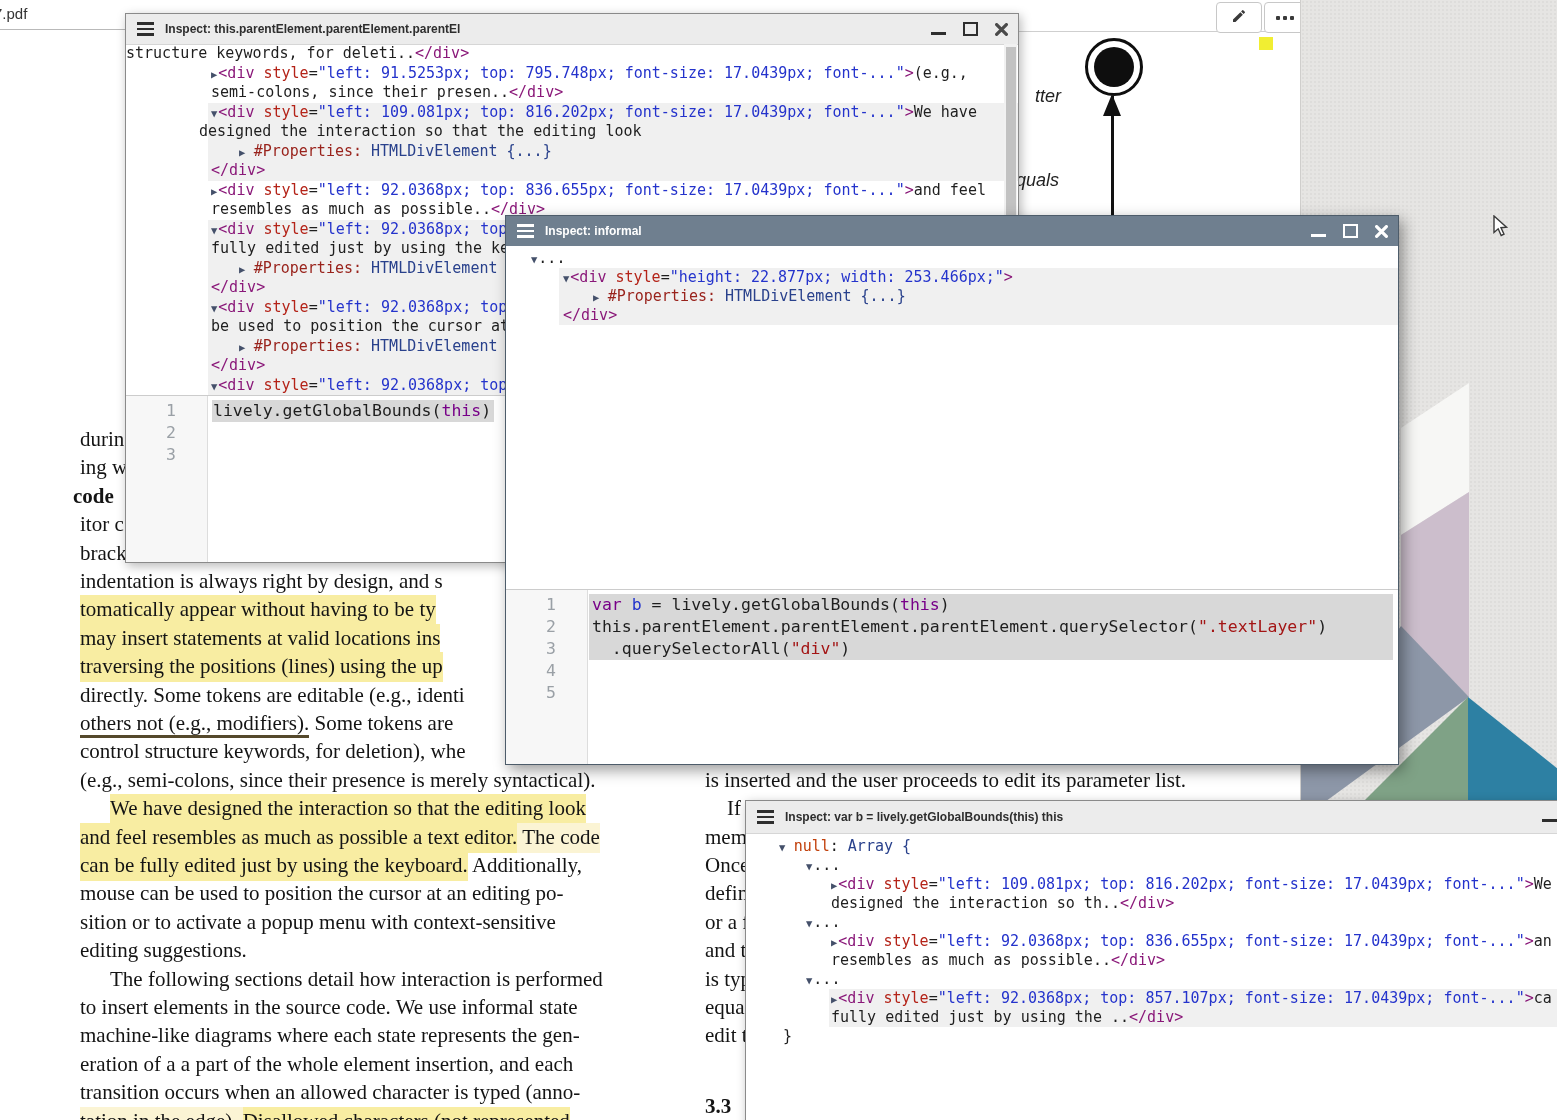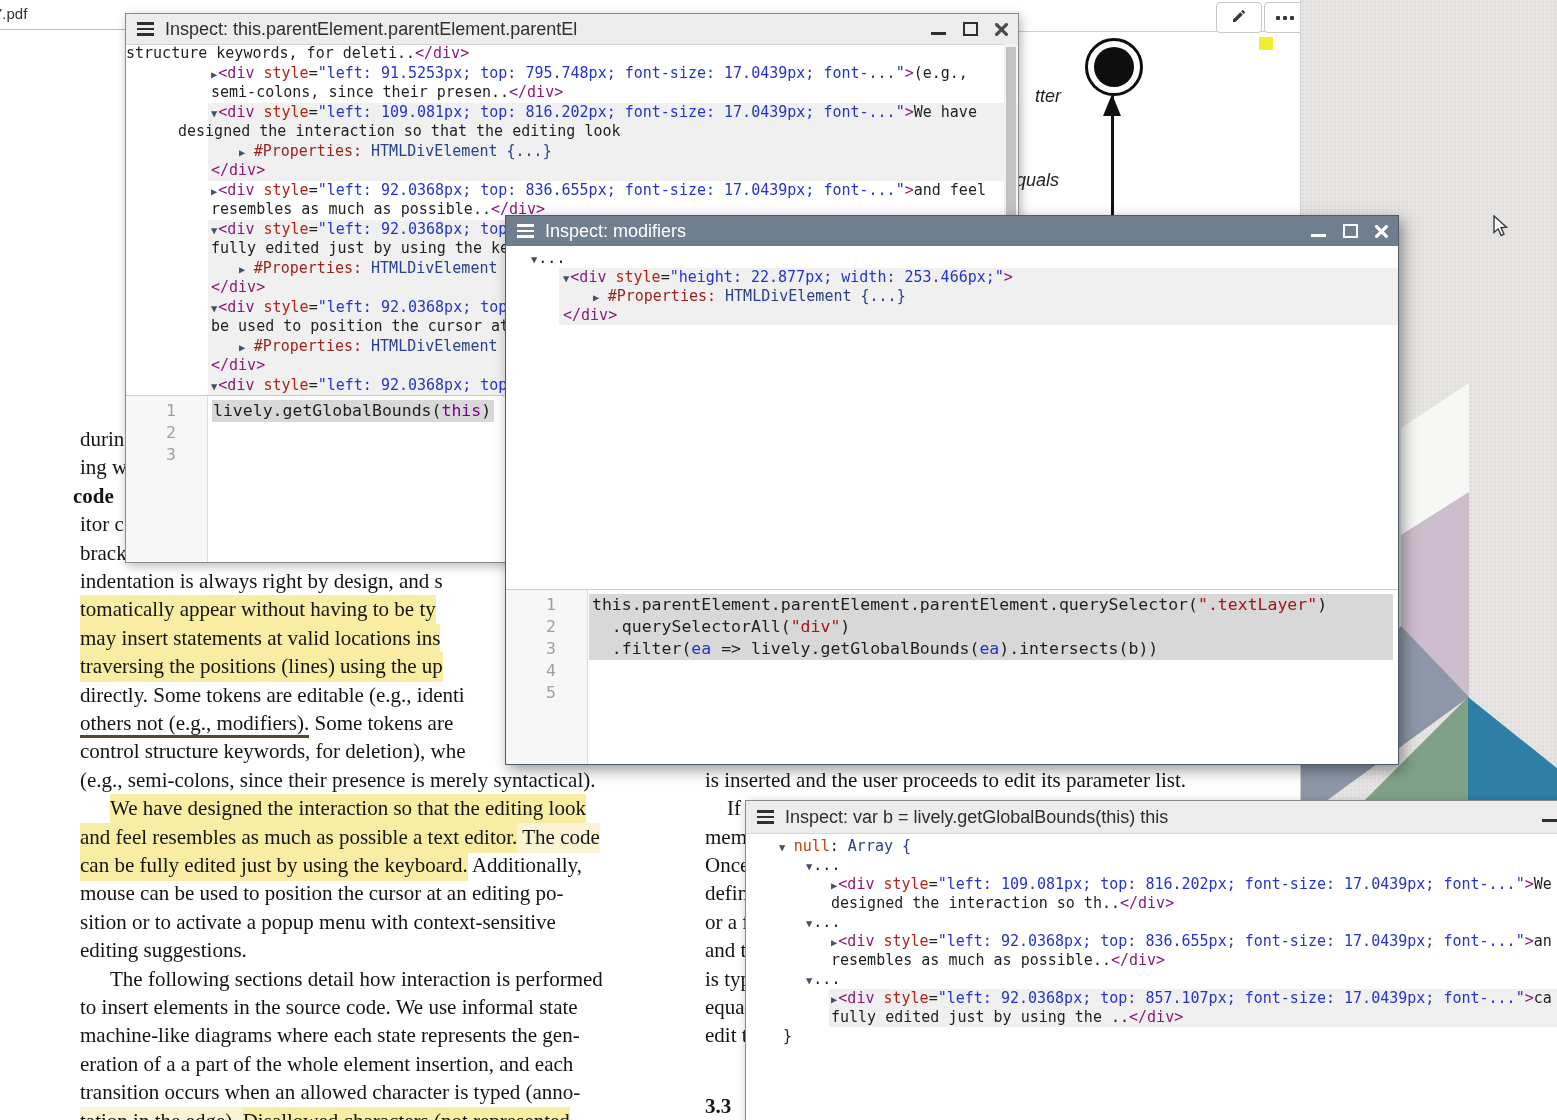--- a/index.html
+++ b/index.html
@@ -47,21 +47,21 @@
   #w1{left:125px;top:13px;width:892px;height:548px;z-index:10;}
   #w2{left:505px;top:215px;width:892px;height:548px;z-index:20;border:1px solid #4d5c6a;
       box-shadow:4px 5px 14px rgba(0,0,0,.4);}
   #w3{left:745px;top:800px;width:832px;height:330px;z-index:30;}
   .titlebar{position:absolute;left:0;top:0;right:0;height:30px;display:flex;align-items:center;
             background:#ececec;color:#2e2e2e;border-bottom:1px solid #d6d6d6;}
   #w2 .titlebar{background:#6f7f8f;color:#fff;border-bottom:none;}
   #w3 .titlebar{height:32px;}
   .hamburger{margin:0 11px 0 11px;display:flex;flex-direction:column;gap:3px;}
   .hamburger i{display:block;width:17px;height:2.5px;background:currentColor;}
-  .win-title{font-weight:normal;font-size:18px;white-space:nowrap;text-align:right;}
+  .win-title{font-weight:bold;font-size:12px;white-space:nowrap;text-align:right;}
   .controls{position:absolute;right:10px;top:0;height:30px;display:flex;align-items:center;gap:17px;}
   #w3 .controls{left:796px;right:auto;}
   .ic-min{width:15px;height:3px;background:currentColor;margin-top:9px;}
   .ic-max{width:11px;height:10px;border:2.5px solid currentColor;}
   .ic-close svg{display:block;}
   
   .tree{position:absolute;left:0;right:0;font-family:"DejaVu Sans Mono","Liberation Mono",monospace;
         font-size:15px;color:#1e1e1e;}
   #w1-tree{top:30px;height:351px;}
   #w2-tree{top:33px;}
@@ -187,21 +187,21 @@
               <path d="M1.5 1.5 L10.5 10.5 M10.5 1.5 L1.5 10.5" stroke="#4a4a4a" stroke-width="3" stroke-linecap="round"></path>
             </svg>
           </span>
       </span>
     </div>
     <div class="tree" id="w1-tree">
         <div class="tree-row" style="height: 19.5px; line-height: 19.5px; "><span class="sg-p">structure keywords, for deleti..</span><span class="sg-t">&lt;/div&gt;</span></div>
         <div class="tree-row" style="height: 19.5px; line-height: 19.5px; padding-left: 85px;"><span class="sg-tr">▶</span><span class="sg-t">&lt;div</span><span class="sg-a"> style</span><span class="sg-p">=</span><span class="sg-v">"left: 91.5253px; top: 795.748px; font-size: 17.0439px; font-..."</span><span class="sg-t">&gt;</span><span class="sg-p">(e.g.,</span></div>
         <div class="tree-row" style="height: 19.5px; line-height: 19.5px; padding-left: 85px;"><span class="sg-p">semi-colons, since their presen..</span><span class="sg-t">&lt;/div&gt;</span></div>
         <div class="tree-row" style="height: 19.5px; line-height: 19.5px; padding-left: 85px; background: linear-gradient(90deg, transparent 82px, rgb(240, 240, 240) 82px);"><span class="sg-tr">▼</span><span class="sg-t">&lt;div</span><span class="sg-a"> style</span><span class="sg-p">=</span><span class="sg-v">"left: 109.081px; top: 816.202px; font-size: 17.0439px; font-..."</span><span class="sg-t">&gt;</span><span class="sg-p">We have</span></div>
-        <div class="tree-row" style="height: 19.5px; line-height: 19.5px; padding-left: 52px; background: linear-gradient(90deg, transparent 82px, rgb(240, 240, 240) 82px);"><span class="sg-p">designed the interaction so that the editing look</span></div>
+        <div class="tree-row" style="height: 19.5px; line-height: 19.5px; padding-left: 73px; background: linear-gradient(90deg, transparent 82px, rgb(240, 240, 240) 82px);"><span class="sg-p">designed the interaction so that the editing look</span></div>
         <div class="tree-row" style="height: 19.5px; line-height: 19.5px; padding-left: 113px; background: linear-gradient(90deg, transparent 82px, rgb(240, 240, 240) 82px);"><span class="sg-tr">▶ </span><span class="sg-pr">#Properties:</span><span class="sg-p"> </span><span class="sg-o">HTMLDivElement {...}</span></div>
         <div class="tree-row" style="height: 19.5px; line-height: 19.5px; padding-left: 85px; background: linear-gradient(90deg, transparent 82px, rgb(240, 240, 240) 82px);"><span class="sg-t">&lt;/div&gt;</span></div>
         <div class="tree-row" style="height: 19.5px; line-height: 19.5px; padding-left: 85px;"><span class="sg-tr">▶</span><span class="sg-t">&lt;div</span><span class="sg-a"> style</span><span class="sg-p">=</span><span class="sg-v">"left: 92.0368px; top: 836.655px; font-size: 17.0439px; font-..."</span><span class="sg-t">&gt;</span><span class="sg-p">and feel</span></div>
         <div class="tree-row" style="height: 19.5px; line-height: 19.5px; padding-left: 85px;"><span class="sg-p">resembles as much as possible..</span><span class="sg-t">&lt;/div&gt;</span></div>
         <div class="tree-row" style="height: 19.5px; line-height: 19.5px; padding-left: 85px; background: linear-gradient(90deg, transparent 82px, rgb(240, 240, 240) 82px);"><span class="sg-tr">▼</span><span class="sg-t">&lt;div</span><span class="sg-a"> style</span><span class="sg-p">=</span><span class="sg-v">"left: 92.0368px; top: 857.107px; font-size: 17.0439px; font-..."</span><span class="sg-t">&gt;</span><span class="sg-p">can be</span></div>
         <div class="tree-row" style="height: 19.5px; line-height: 19.5px; padding-left: 85px; background: linear-gradient(90deg, transparent 82px, rgb(240, 240, 240) 82px);"><span class="sg-p">fully edited just by using the ke</span></div>
         <div class="tree-row" style="height: 19.5px; line-height: 19.5px; padding-left: 113px; background: linear-gradient(90deg, transparent 82px, rgb(240, 240, 240) 82px);"><span class="sg-tr">▶ </span><span class="sg-pr">#Properties:</span><span class="sg-p"> </span><span class="sg-o">HTMLDivElement {...}</span></div>
         <div class="tree-row" style="height: 19.5px; line-height: 19.5px; padding-left: 85px; background: linear-gradient(90deg, transparent 82px, rgb(240, 240, 240) 82px);"><span class="sg-t">&lt;/div&gt;</span></div>
         <div class="tree-row" style="height: 19.5px; line-height: 19.5px; padding-left: 85px; background: linear-gradient(90deg, transparent 82px, rgb(240, 240, 240) 82px);"><span class="sg-tr">▼</span><span class="sg-t">&lt;div</span><span class="sg-a"> style</span><span class="sg-p">=</span><span class="sg-v">"left: 92.0368px; top</span></div>
         <div class="tree-row" style="height: 19.5px; line-height: 19.5px; padding-left: 85px; background: linear-gradient(90deg, transparent 82px, rgb(240, 240, 240) 82px);"><span class="sg-p">be used to position the cursor at</span></div>
@@ -224,21 +224,21 @@
     </div>
   </div>
 
   <div class="win" id="w2">
     <div class="titlebar">
       <span class="hamburger">
           <i></i>
           <i></i>
           <i></i>
         </span>
-      <span class="win-title">Inspect: modifiers</span>
+      <span class="win-title">Inspect: informal</span>
       <span class="controls">
         <span class="ic-min"></span>
         <span class="ic-max"></span>
         <span class="ic-close">
             <svg width="13" height="13" viewBox="0 0 12 12">
               <path d="M1.5 1.5 L10.5 10.5 M10.5 1.5 L1.5 10.5" stroke="#ffffff" stroke-width="3" stroke-linecap="round"></path>
             </svg>
           </span>
       </span>
     </div>
@@ -250,23 +250,23 @@
       </div>
     <div class="editor" id="w2-editor">
       <div class="gutter">
           <div>1</div>
           <div>2</div>
           <div>3</div>
           <div>4</div>
           <div>5</div>
         </div>
       <div class="codearea">
+          <div class="code-line sel-row"><span class="sg-kw">var</span><span class="sg-p"> </span><span class="sg-def">b</span><span class="sg-p"> = lively.getGlobalBounds(</span><span class="sg-kw">this</span><span class="sg-p">)</span></div>
           <div class="code-line sel-row"><span class="sg-p">this.parentElement.parentElement.parentElement.querySelector(</span><span class="sg-str">".textLayer"</span><span class="sg-p">)</span></div>
           <div class="code-line sel-row"><span class="sg-p">  .querySelectorAll(</span><span class="sg-str">"div"</span><span class="sg-p">)</span></div>
-          <div class="code-line sel-row"><span class="sg-p">  .filter(</span><span class="sg-def">ea</span><span class="sg-p"> =&gt; lively.getGlobalBounds(</span><span class="sg-def">ea</span><span class="sg-p">).intersects(b))</span></div>
           <div class="code-line"></div>
         </div>
     </div>
   </div>
 
   <div class="win" id="w3">
     <div class="titlebar">
       <span class="hamburger">
           <i></i>
           <i></i>

